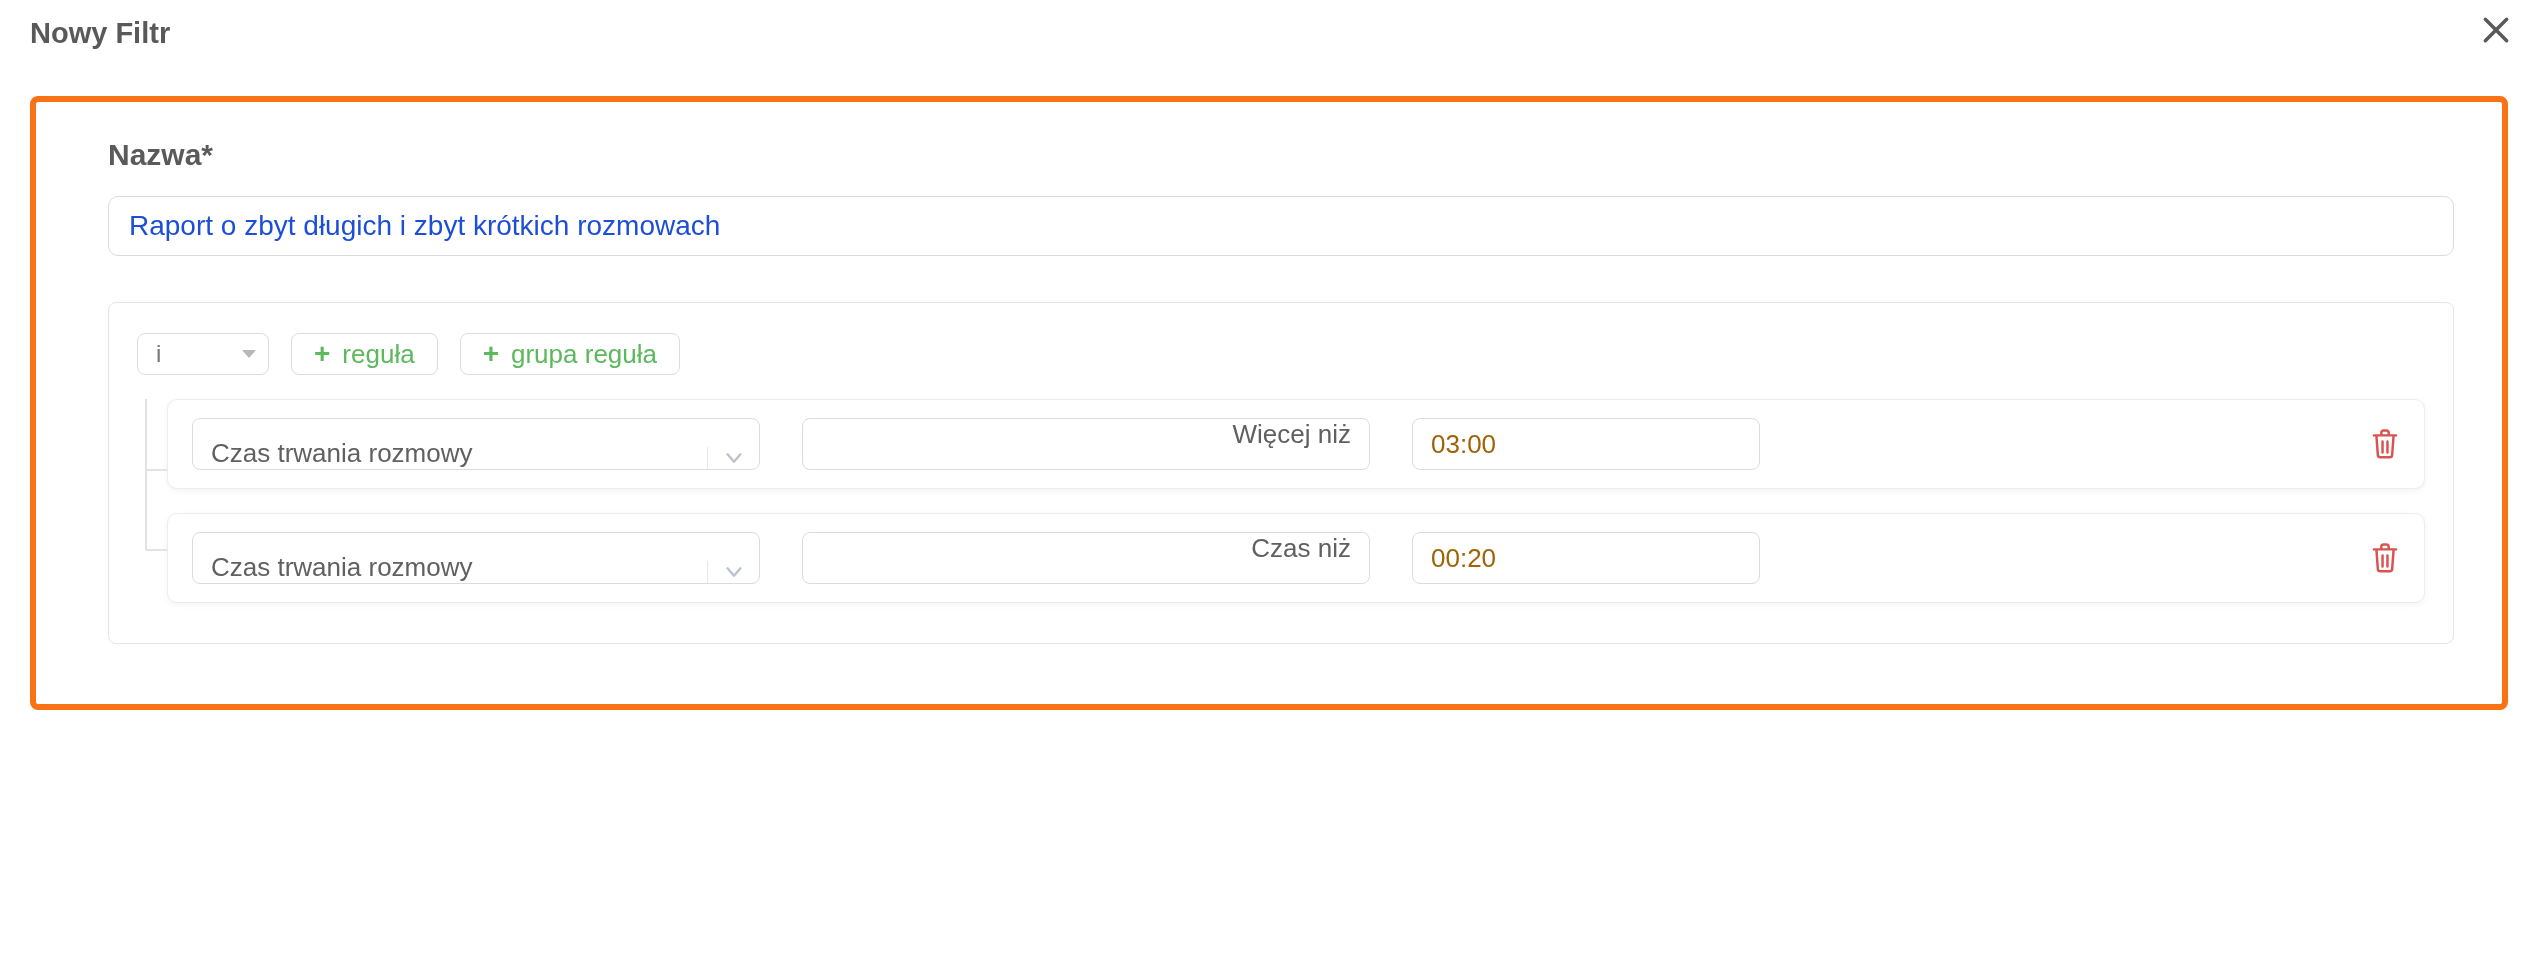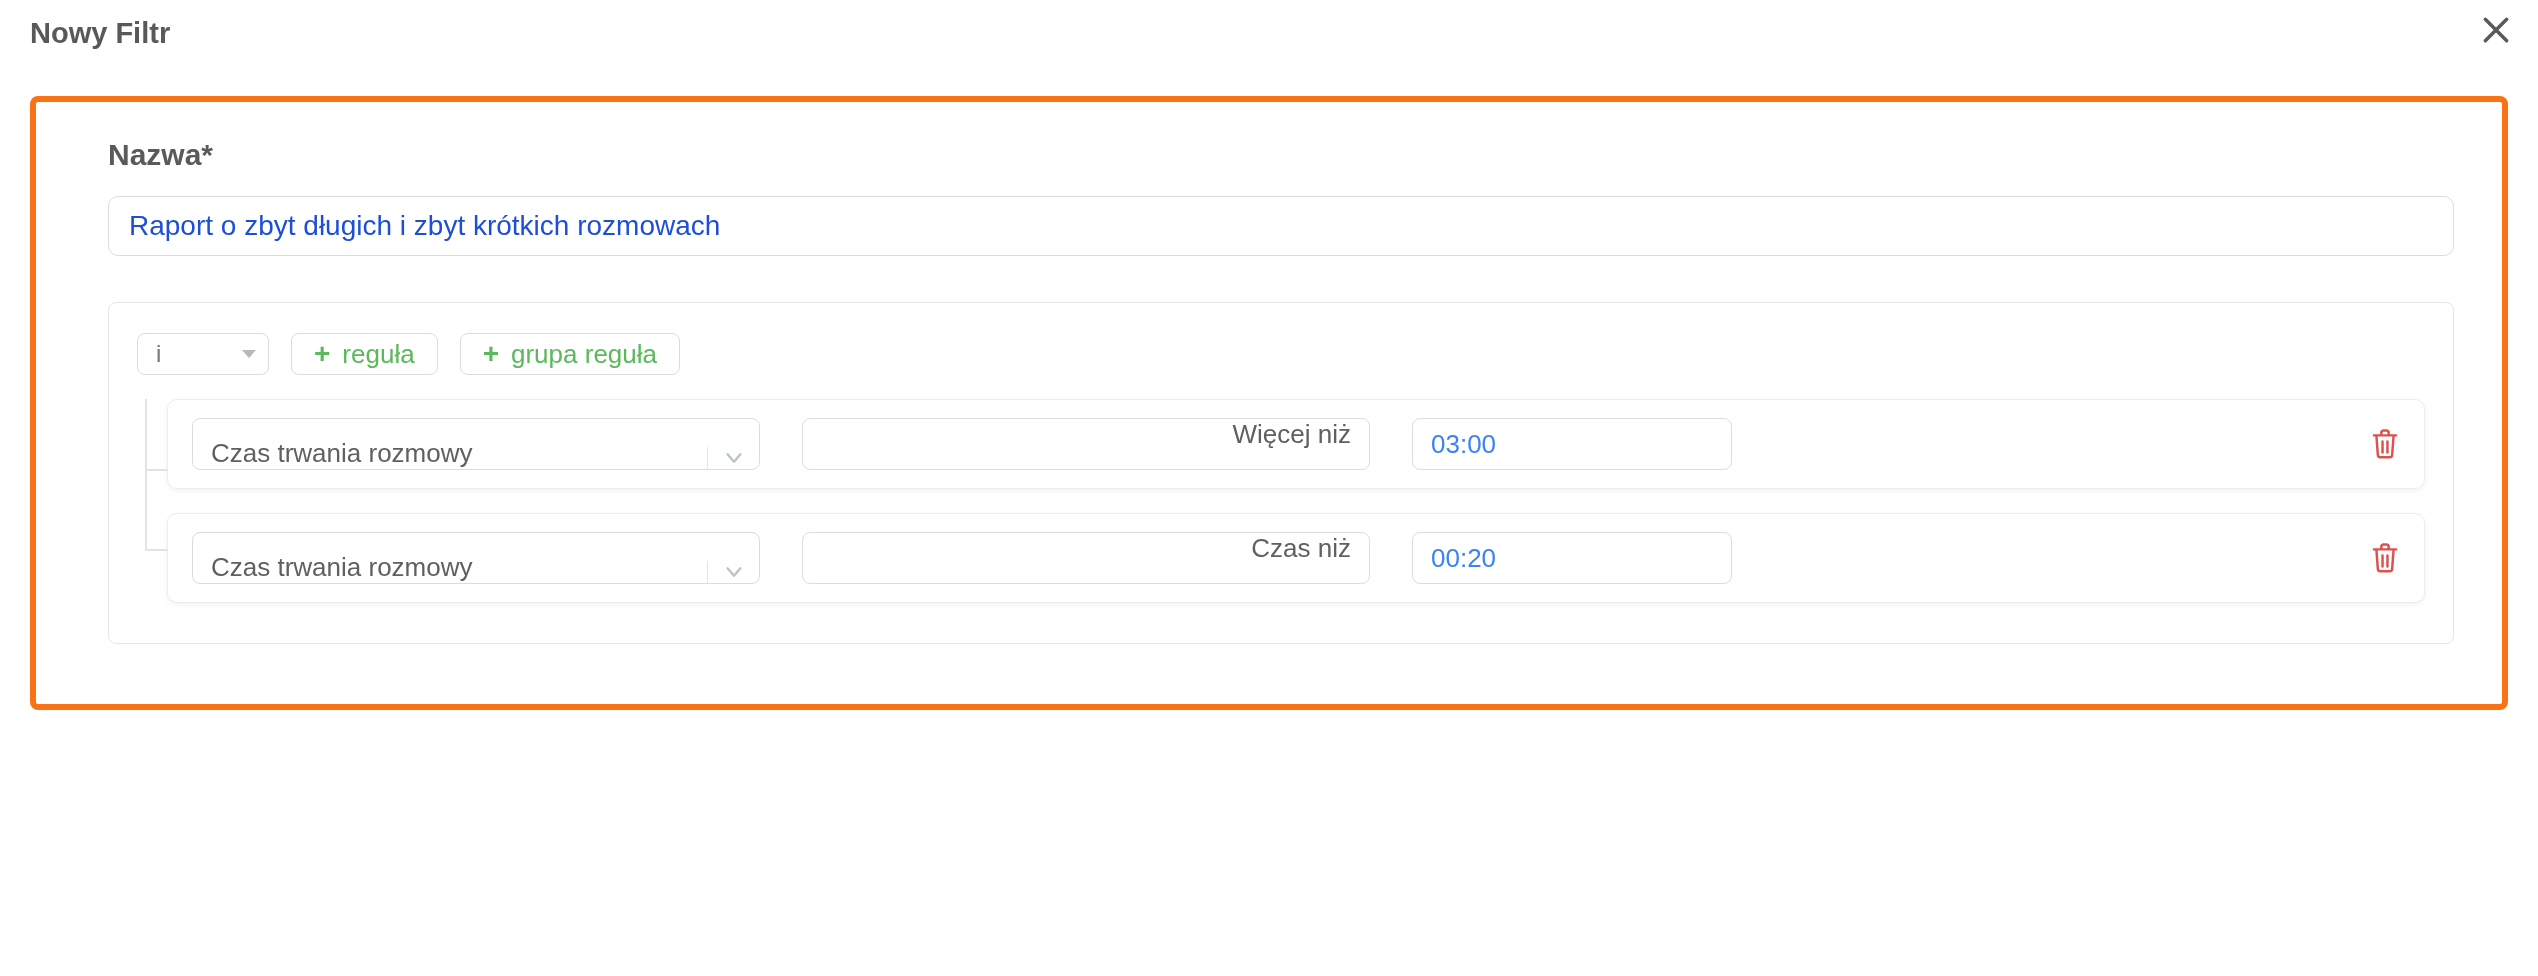--- a/index.html
+++ b/index.html
@@ -161,27 +161,27 @@
     align-items: center;
     justify-content: center;
     border-left: 1px solid #e6e6e6;
   }
   .chev {
     width: 22px; height: 22px;
   }
   .chev svg { width: 22px; height: 22px; display:block; }
   .value-input {
     flex: 0 0 auto;
-    width: 320px;
+    width: 348px;
     height: 52px;
     border: 1px solid #dcdcdc;
     border-radius: 8px;
     font-size: 26px;
     padding: 0 18px;
-    color: #3b82f6;
+    color: #a16207;
     outline: none;
     background: #fff;
   }
   .spacer { flex: 1; }
   .trash {
     width: 30px; height: 32px;
     cursor: pointer;
   }
   .trash svg { width: 30px; height: 32px; display:block; }
 </style>

